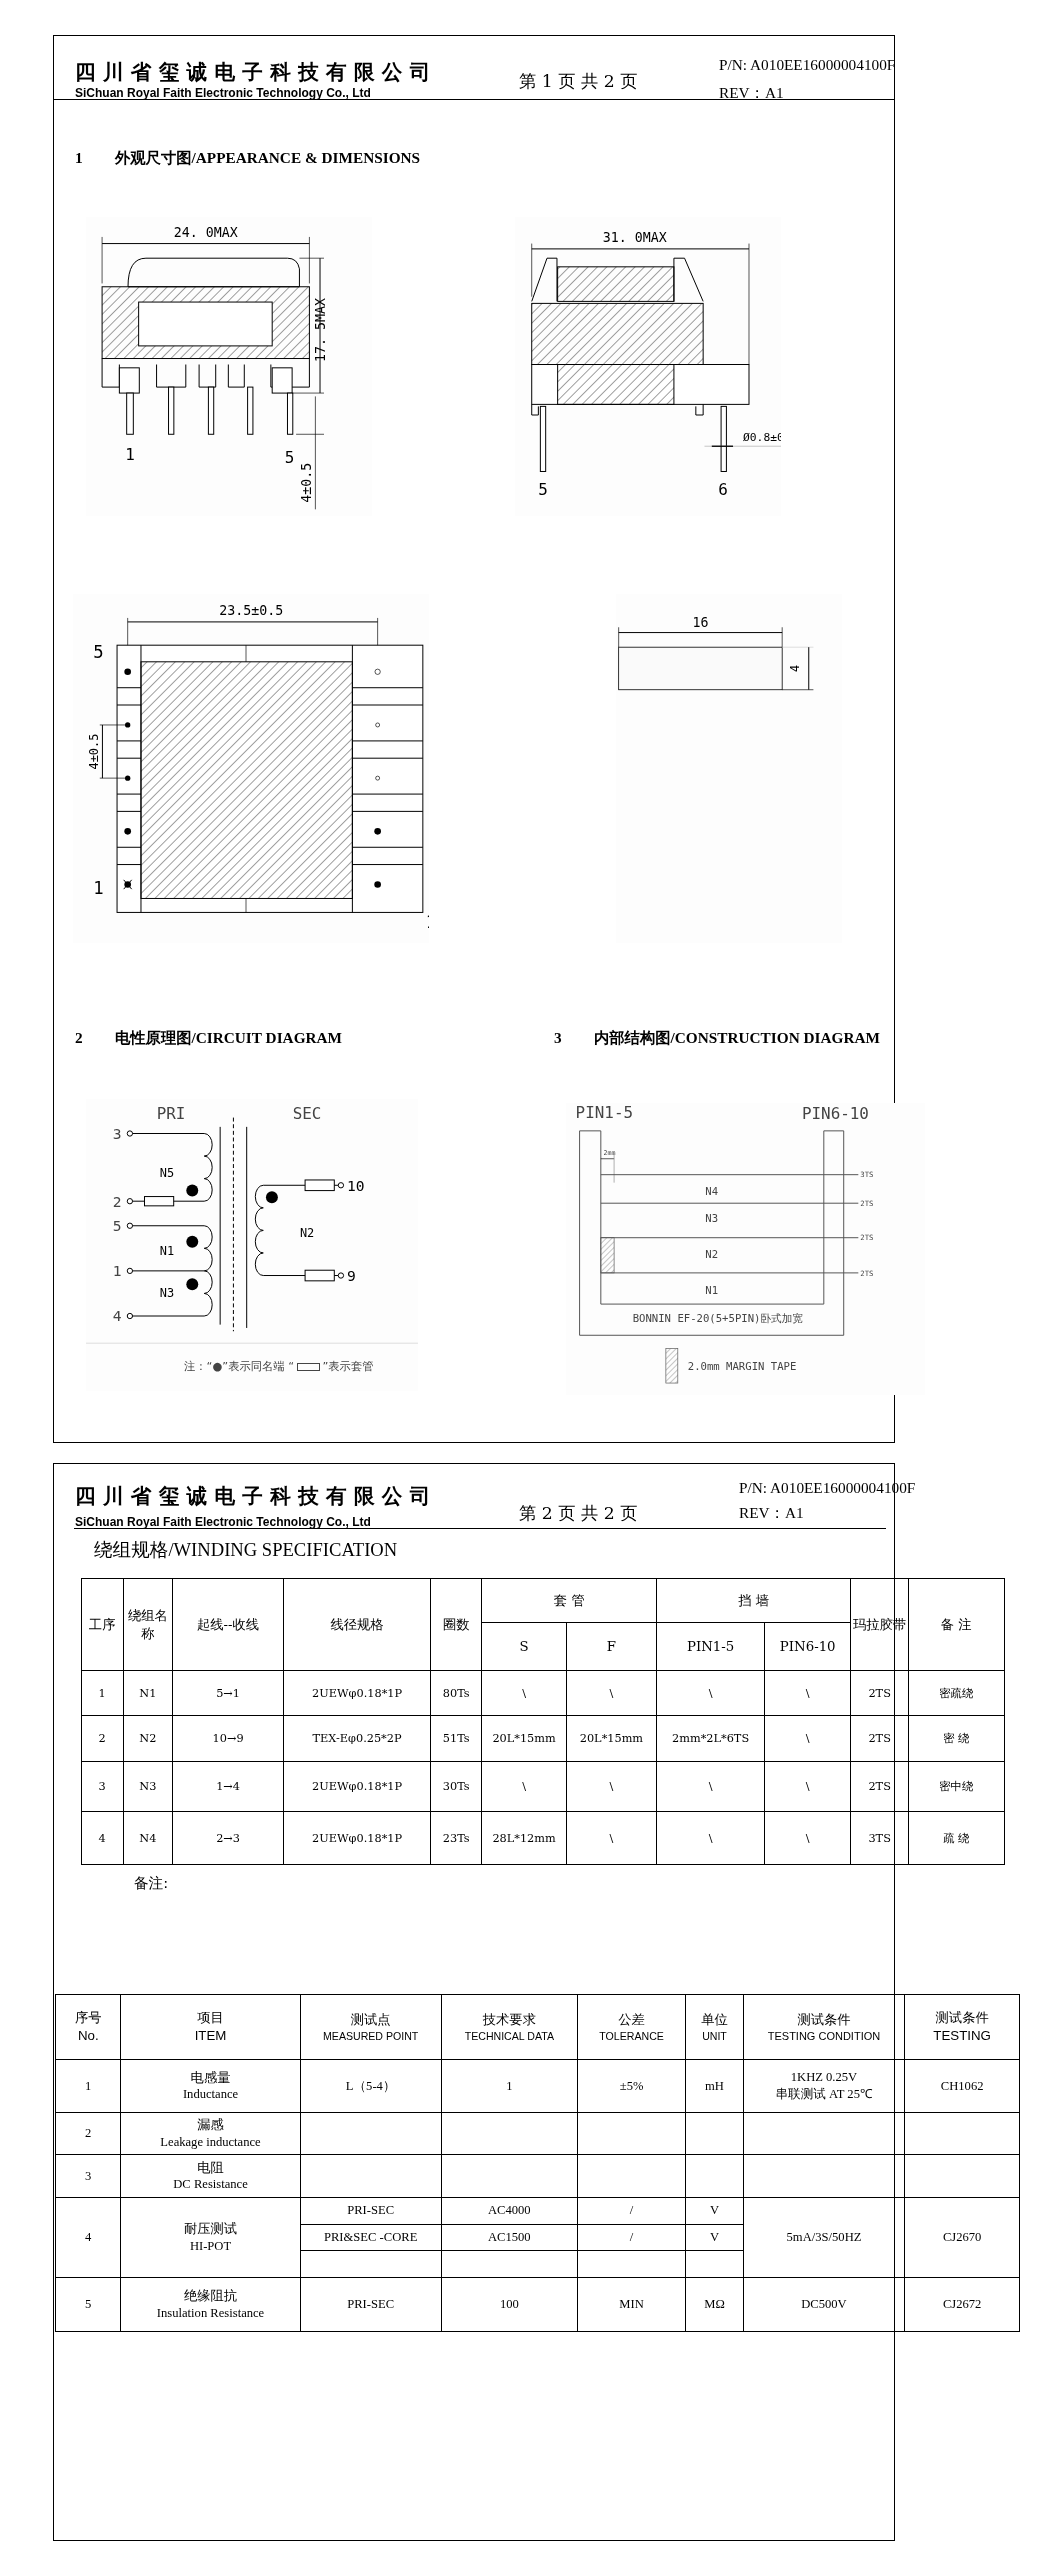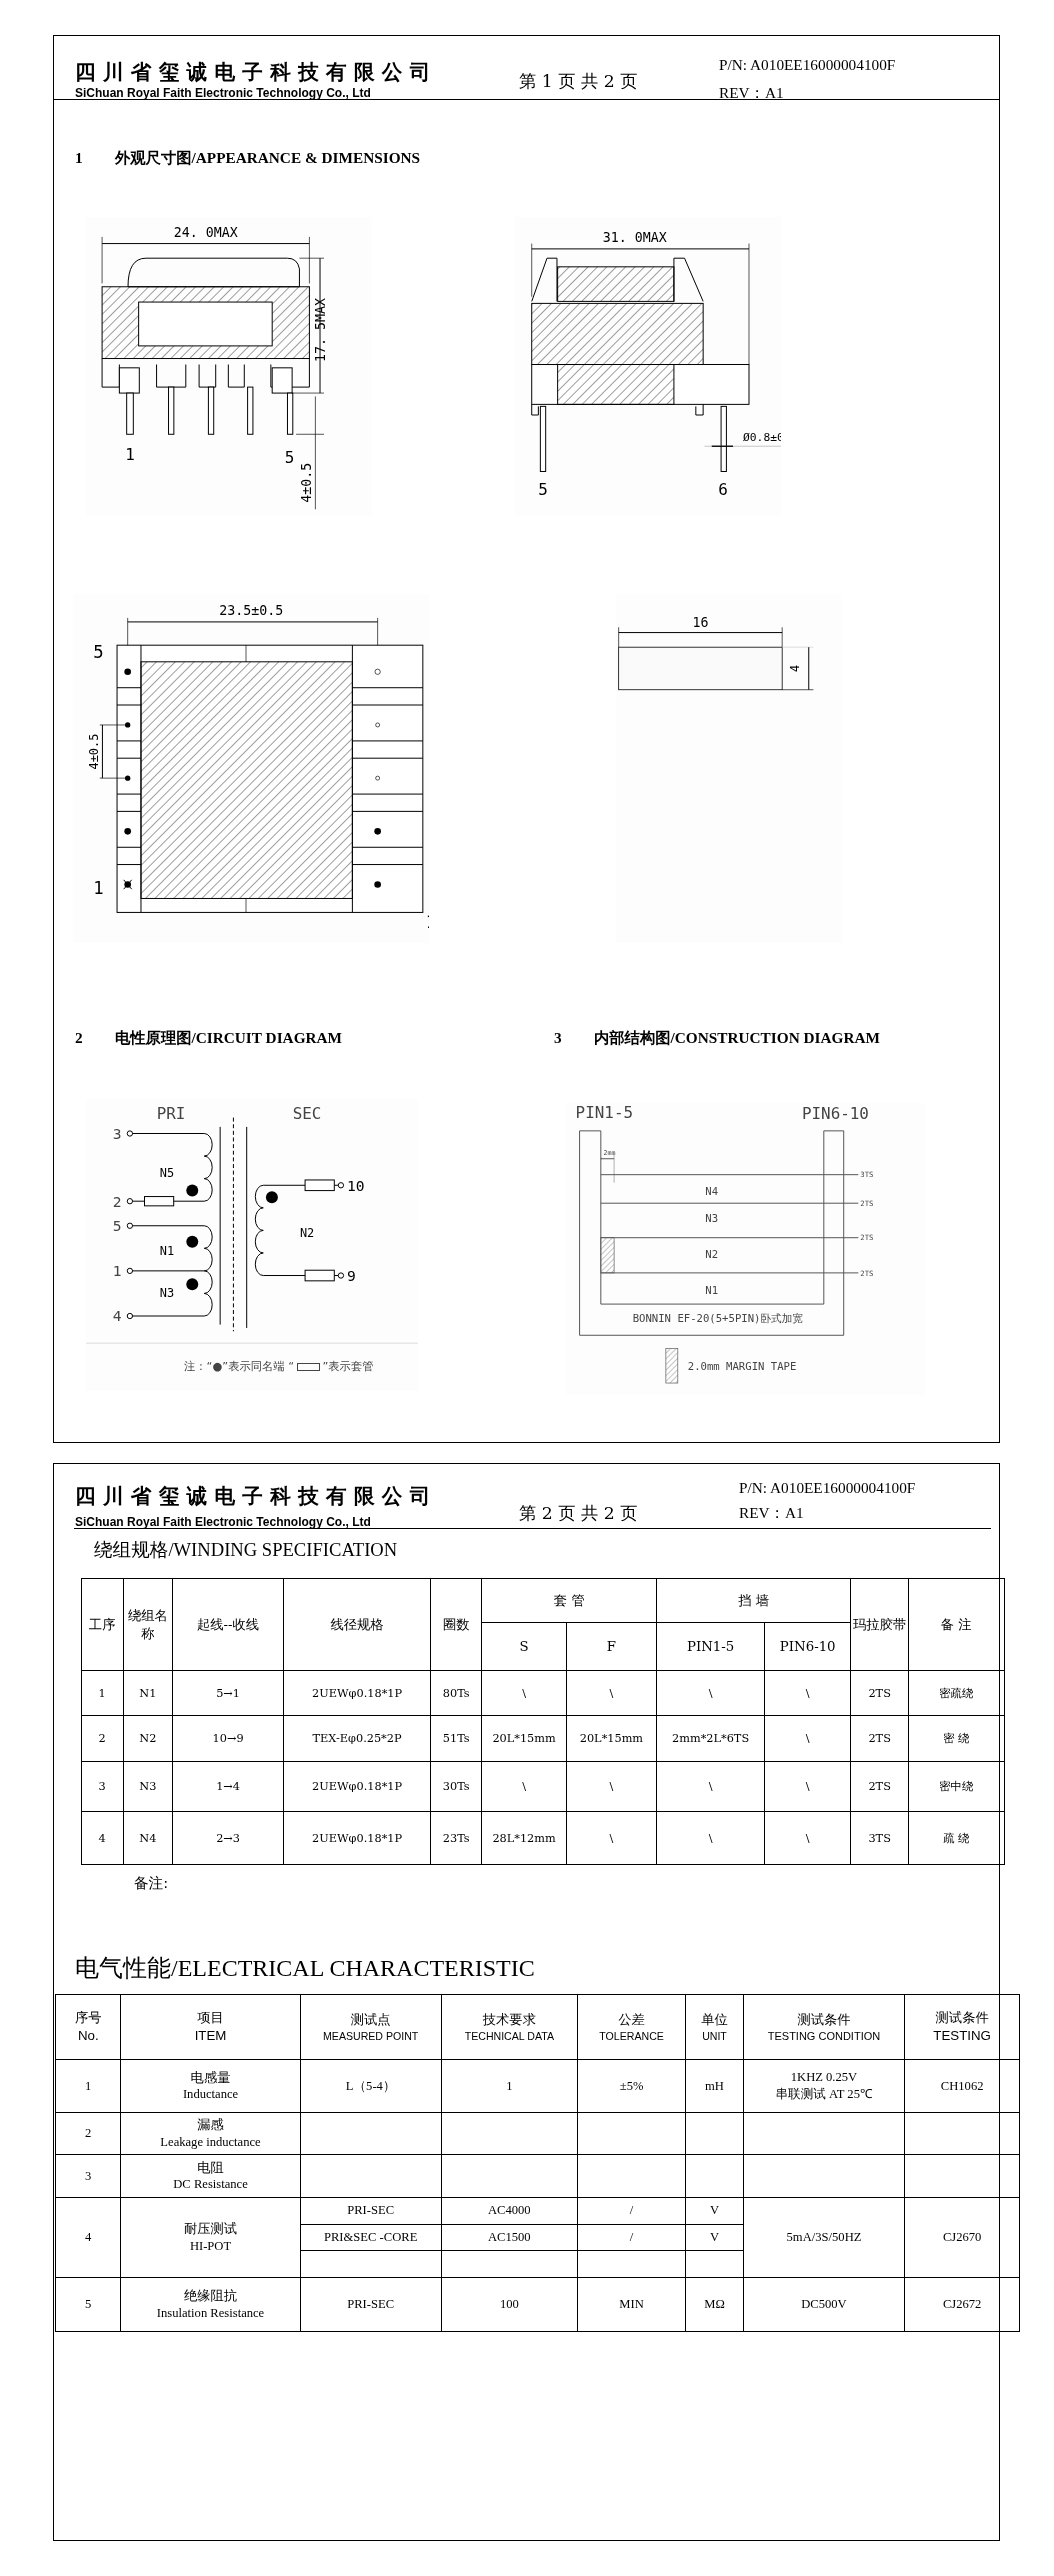--- a/index.html
+++ b/index.html
@@ -1,17 +1,17 @@
 <!DOCTYPE html>
 <html style="font-size:10.6px"><head>
 <meta charset="utf-8">
 <style>
   html,body{margin:0;padding:0;background:#fff;}
   body{width:1054px;height:2576px;position:relative;font-family:"Liberation Serif","DejaVu Serif",serif;color:#000;overflow:hidden;}
-  .page{position:absolute;left:53px;width:947px;border:1.3px solid #000;box-sizing:border-box;background:#fff;}
+  .page{position:absolute;left:53px;width:842px;border:1.3px solid #000;box-sizing:border-box;background:#fff;}
   #page1{top:35px;height:1408px;}
   #page2{top:1463px;height:1078px;}
   .abs{position:absolute;}
   .co-cn{font-family:"DejaVu Sans",sans-serif;font-weight:bold;font-size:20.6px;letter-spacing:7.3px;white-space:nowrap;}
   .co-en{font-family:"Liberation Sans",sans-serif;font-weight:bold;font-size:12px;white-space:nowrap;}
   .pg{font-family:"DejaVu Serif",serif;font-size:17.3px;white-space:nowrap;}
   .pn{font-family:"Liberation Serif",serif;font-size:15.3px;white-space:nowrap;}
   .sec-title{font-family:"Liberation Serif",serif;font-weight:bold;font-size:15.3px;white-space:nowrap;}
   .sec-title .num{display:inline-block;width:40px;}
   .sec-title .cn{font-family:Liberation Mono, monospace;margin-top:8px;}
@@ -334,23 +334,20 @@
       <td>\</td>
       <td>\</td>
       <td>3TS</td>
       <td>疏  绕</td>
     </tr>
   </tbody>
     </table>
 
   <div class="abs note" style="left:40px;top:410px;margin-left:40px;">备注:</div>
 
-  <div class="abs big-title" style="left:21px;top:488px;">
-    <span class="cn">电气性能</span><span>/ELECTRICAL CHARACTERISTIC</span>
-  </div>
 
   <table id="elec" class="spec" style="left:1px;top:530px;width:965px;">
     <colgroup>
       <col style="width:64px">
         <col style="width:175px">
         <col style="width:138px">
         <col style="width:133px">
         <col style="width:106px">
         <col style="width:56px">
         <col style="width:158px">

